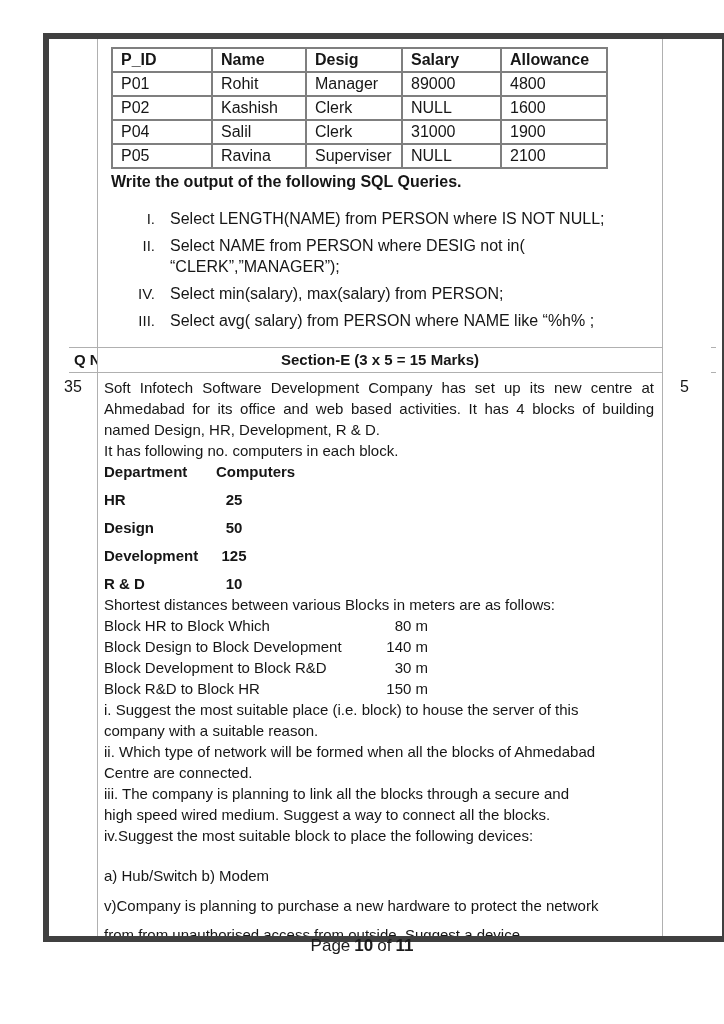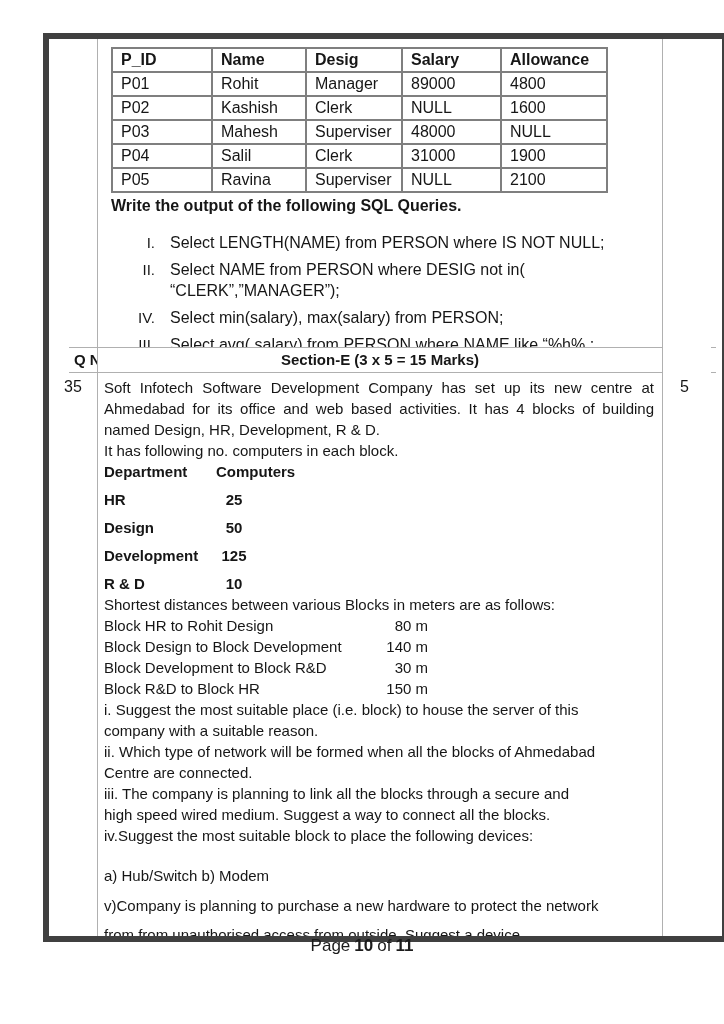--- a/index.html
+++ b/index.html
@@ -115,27 +115,20 @@
           <td>4800</td>
         </tr>
         <tr>
           <td>P02</td>
           <td>Kashish</td>
           <td>Clerk</td>
           <td>NULL</td>
           <td>1600</td>
         </tr>
         <tr>
-          <td>P03</td>
-          <td>Mahesh</td>
-          <td>Superviser</td>
-          <td>48000</td>
-          <td>NULL</td>
-        </tr>
-        <tr>
           <td>P04</td>
           <td>Salil</td>
           <td>Clerk</td>
           <td>31000</td>
           <td>1900</td>
         </tr>
         <tr>
           <td>P05</td>
           <td>Ravina</td>
           <td>Superviser</td>
@@ -197,21 +190,21 @@
         </div>
         <div class="dept-row">
           <span class="dept-label">R &amp; D</span>
           <span class="dept-value">10</span>
         </div>
       </div>
 
       <p>Shortest distances between various Blocks in meters are as follows:</p>
       <div>
         <div class="dist-row">
-          <span class="dist-label">Block HR to Rohit Design</span>
+          <span class="dist-label">Block HR to Block Which</span>
           <span class="dist-value">80 m</span>
         </div>
         <div class="dist-row">
           <span class="dist-label">Block Design to Block Development</span>
           <span class="dist-value">140 m</span>
         </div>
         <div class="dist-row">
           <span class="dist-label">Block Development to Block R&amp;D</span>
           <span class="dist-value">30 m</span>
         </div>

